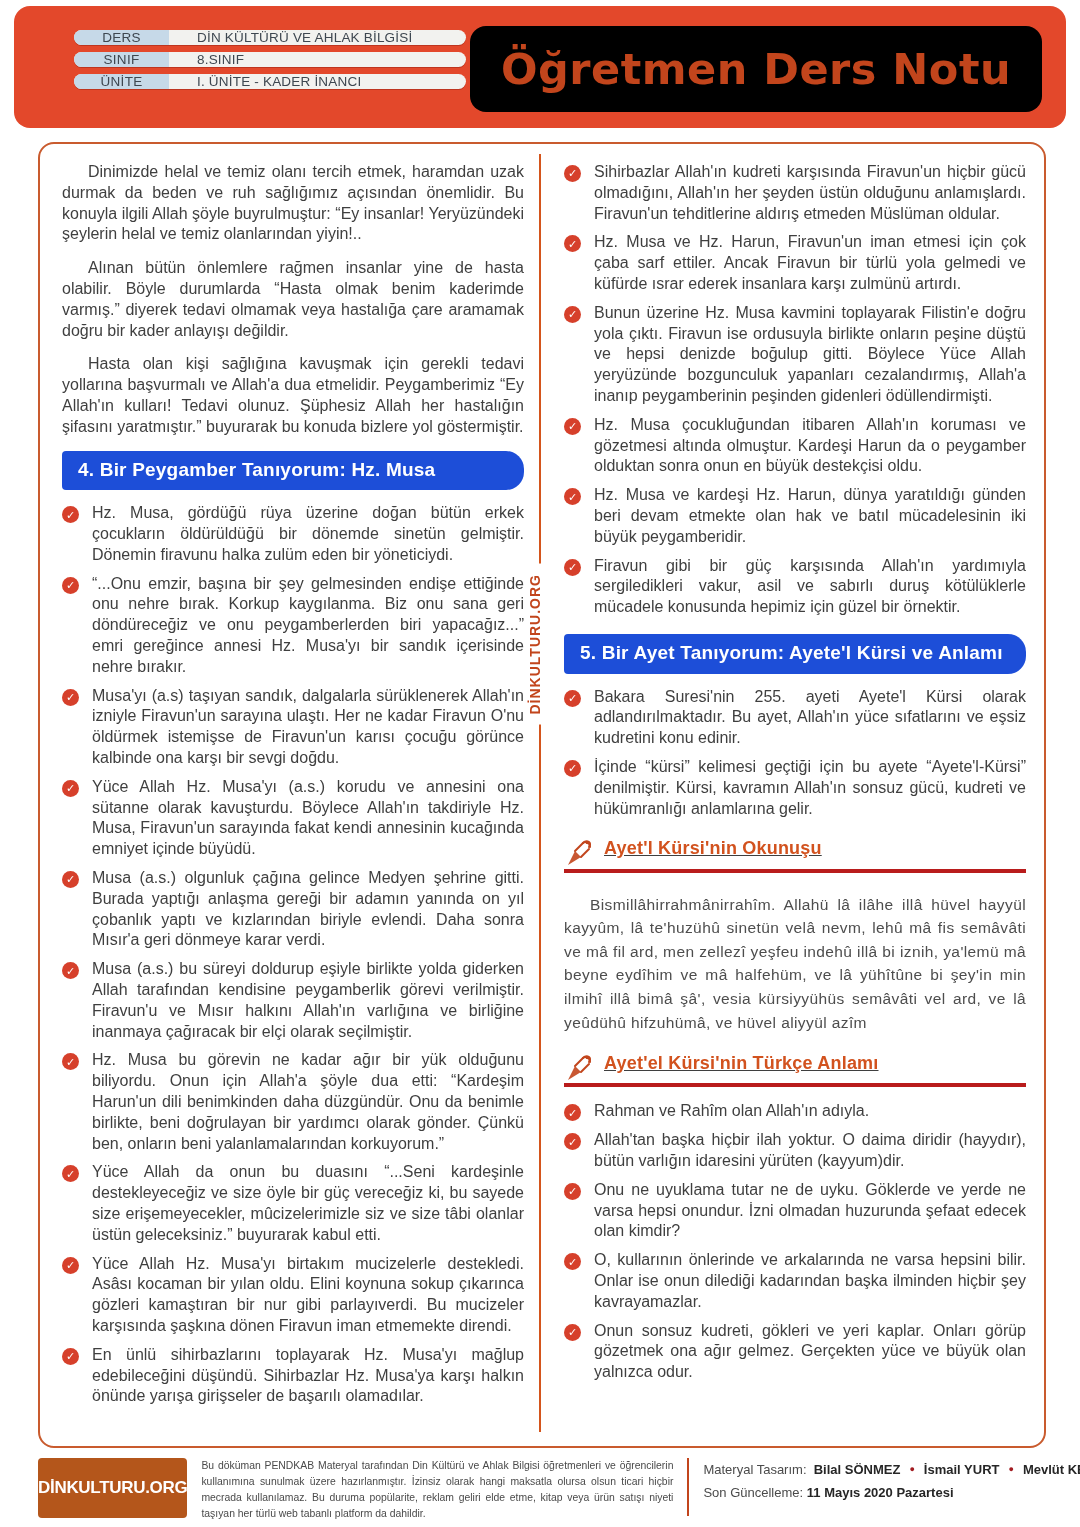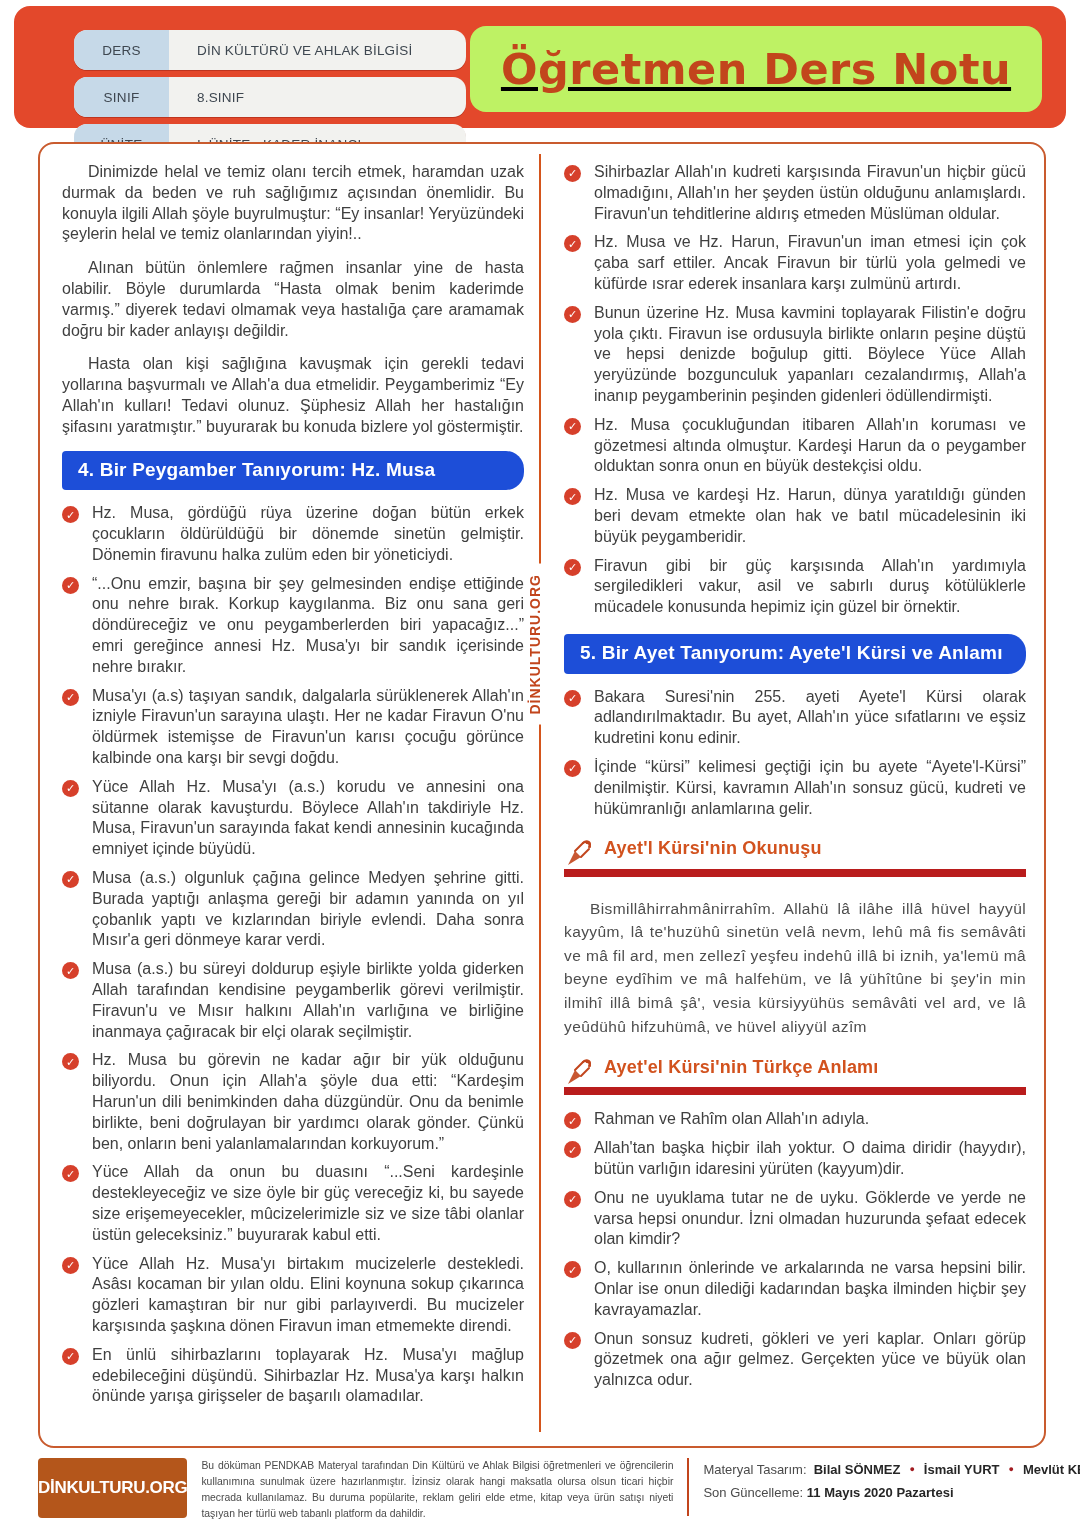--- a/index.html
+++ b/index.html
@@ -3,26 +3,26 @@
 <meta charset="utf-8">
 <style>
   html,body{margin:0;padding:0;background:#ffffff;}
   .page{position:relative;width:1080px;height:1527px;background:#ffffff;
         font-family:"Liberation Sans","DejaVu Sans",sans-serif;overflow:hidden;}
 
   
   .top-band{position:absolute;left:14px;top:6px;width:1052px;height:122px;
             background:#E3482B;border-radius:16px;}
   .meta{position:absolute;left:60px;top:24px;width:392px;}
-  .meta-row{display:flex;height:40px;margin-bottom:7px;border-radius:13px;overflow:hidden;
+  .meta-row{display:flex;height:15px;margin-bottom:7px;border-radius:13px;overflow:hidden;
             background:#F2F2EF;box-shadow:0 1px 0 rgba(120,20,10,.35);}
   .meta-label{flex:0 0 95px;background:#C6D9E8;display:flex;align-items:center;justify-content:center;
               font-size:13.5px;color:#3E4750;letter-spacing:.3px;}
   .meta-value{flex:1;display:flex;align-items:center;padding-left:28px;font-size:13.5px;color:#3E4750;letter-spacing:.2px;}
-  .title-box{position:absolute;left:456px;top:20px;width:572px;height:86px;background:#bef264;
+  .title-box{position:absolute;left:456px;top:20px;width:572px;height:86px;background:#000000;
              border-radius:16px;display:flex;align-items:center;justify-content:center;text-decoration:underline;}
   .title-text{font-size:43px;font-weight:bold;color:#C2451C;letter-spacing:.5px;
               font-family:"DejaVu Sans","Liberation Sans",sans-serif;}
 
   
   .content{position:absolute;left:38px;top:142px;width:1004px;height:1302px;
            border:2px solid #C95B2E;border-radius:16px;background:#fff;}
   .col{position:absolute;top:18px;width:462px;font-size:16px;line-height:1.3;color:#3F3F3F;text-align:justify;}
   .col-left{left:22px;}
   .col-right{left:524px;}
@@ -33,22 +33,22 @@
 
   .intro p{margin:0 0 13px;text-indent:26px;}
   .section-bar{background:#1d4ed8;color:#ffffff;font-weight:bold;font-size:19px;
                padding:7px 16px 8px;border-radius:4px 18px 18px 4px;margin:6px 0 13px;
                text-align:left;letter-spacing:.2px;}
   .bullets .bullet{display:flex;gap:13px;margin-bottom:8px;}
   .check{flex:0 0 17px;width:17px;height:17px;border-radius:50%;background:#D6402B;color:#fff;
          display:flex;align-items:center;justify-content:center;font-size:11px;font-weight:bold;margin-top:3px;}
   .btext{flex:1;text-align:justify;}
 
-  .sub-heading{display:flex;align-items:center;gap:10px;border-bottom:8px solid #b91c1c;
-               padding-bottom:8px;margin:18px 0 14px;}
+  .sub-heading{display:flex;align-items:center;gap:10px;border-bottom:4px solid #b91c1c;
+               padding-bottom:8px;margin:18px 0 14px;text-decoration:underline;}
   .sub-heading .hicon{flex:0 0 30px;height:30px;margin-bottom:-8px;}
   .sub-title{font-size:18px;font-weight:bold;color:#D2521E;letter-spacing:.2px;}
   .okunusu-text{margin:20px 0 6px;text-indent:26px;line-height:1.52;letter-spacing:.4px;
                 color:#4D4D4D;font-size:15.5px;text-align:justify;}
 
   
   .footer{position:absolute;left:38px;top:1458px;width:1028px;display:flex;align-items:flex-start;}
   .logo-box{flex:0 0 144px;height:60px;background:#B4561B;border-radius:4px;display:flex;
             align-items:center;justify-content:center;color:#fff;font-weight:bold;font-size:17px;letter-spacing:-.3px;}
   .disclaimer{flex:0 0 472px;margin-left:14px;font-size:10.4px;line-height:1.55;color:#4A4A4A;text-align:justify;}

